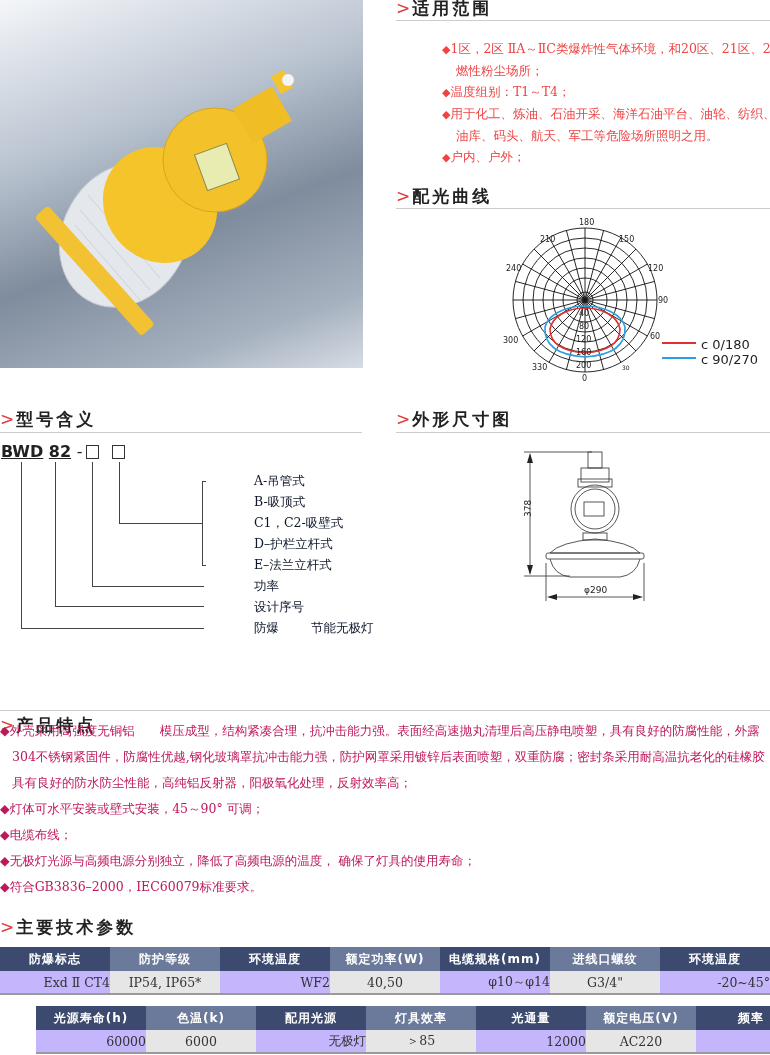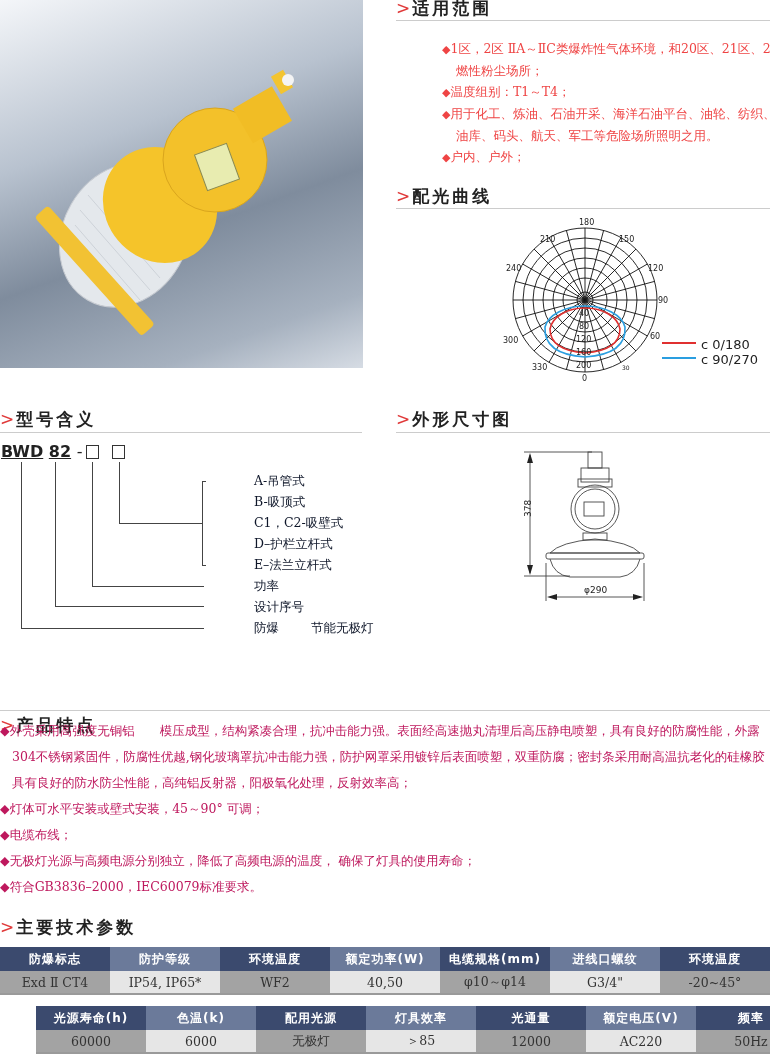--- a/index.html
+++ b/index.html
@@ -18,21 +18,21 @@
   .box { position: absolute; width: 13px; height: 14px; border: 1.5px solid #333; }
   .ml { position: absolute; background: #444; }
   .mtext { position: absolute; font-size: 12.5px; color: #0f172a; white-space: nowrap; margin-left: 44px; }
   .feat { font-size: 12.5px; line-height: 26px; color: #be185d; }
   .feat .item { padding-left: 12px; text-indent: -12px; }
   table.spec { position: absolute; left: 0; width: 770px; border-collapse: collapse; table-layout: fixed; font-size: 12.5px; padding-left: 16px; }
   table.spec th { color: #fff; font-family: "DejaVu Sans", "Liberation Sans", sans-serif; font-weight: bold; font-size: 12px; height: 24px; letter-spacing: 1px; }
   table.spec th.dk { background: #3b4a6e; }
   table.spec th.lt { background: #6b7a9a; }
   table.spec td { text-align: center; height: 23px; border-bottom: 2px solid #9a9a9a; color: #333; }
-  table.spec td.wh { background: #a3a3a3; }
+  table.spec td.wh { background: #c4b5fd; text-align: right; }
   table.spec td.gr { background: #e6e6e6; }
   .legend-item { position: absolute; font-family: "DejaVu Sans", "Liberation Sans", sans-serif; font-size: 13px; color: #222; }
 </style>
 </head>
 <body>
 
 <div class="abs photo">
   <svg width="363" height="368" viewBox="0 0 363 368">
 
     <ellipse cx="125" cy="235" rx="62" ry="75" transform="rotate(30 125 235)" fill="#e4e8ec" stroke="#c8ccd2"></ellipse>

